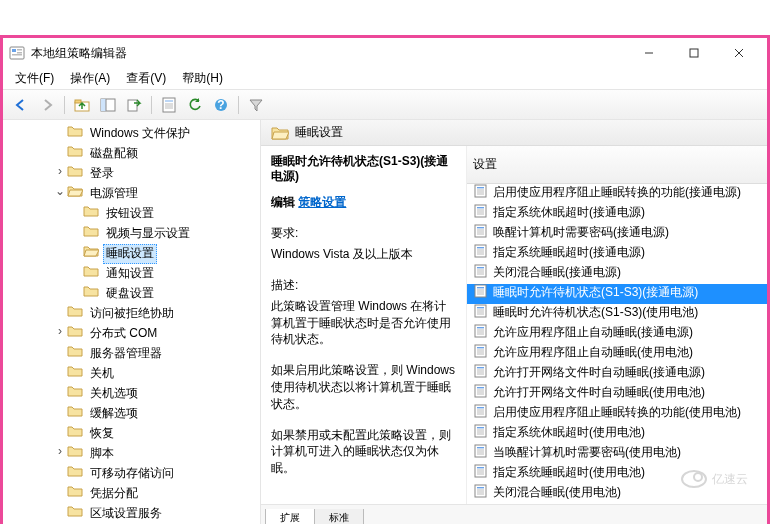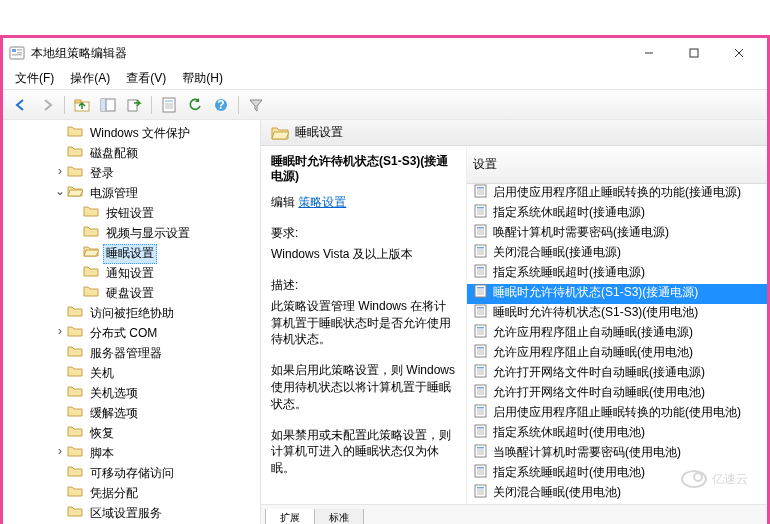--- a/index.html
+++ b/index.html
@@ -20,21 +20,21 @@
 .tnode .tw { width: 14px; text-align: center; color: #555; }
 .tnode .tlabel { padding: 1px 3px; }
 .tnode.selected .tlabel { background: #cde8ff; border: 1px dotted #3399ff; padding: 0 2px; }
 .ficon { width: 16px; height: 14px; margin-right: 4px; display: inline-flex; }
 .right { flex: 1; display: flex; flex-direction: column; min-width: 0; }
 .rheader { height: 26px; background: linear-gradient(#f7f7f7,#ebebeb); border-bottom: 1px solid #ddd; display: flex; align-items: center; padding: 0 10px; gap: 6px; }
 .rheader .ricon { width: 18px; height: 16px; }
 .rbody { flex: 1; display: flex; min-height: 0; }
 .infocol { width: 206px; border-right: 1px solid #eee; padding: 8px 10px; overflow: hidden; }
 .infocol .itemtitle { font-weight: bold; margin-bottom: 10px; line-height: 1.25; }
-.infocol .editline { margin-bottom: 14px; }
+.infocol .editline { margin-bottom: 14px; font-weight: bold; }
 .infocol a { color: #0066cc; text-decoration: underline; }
 .infocol .sub { margin-top: 4px; line-height: 1.4; }
 .list { flex: 1; overflow: auto; position:relative; }
 .lhdr { position: sticky; top: 0; background: linear-gradient(#fdfdfd,#f0f0f0); border-bottom: 1px solid #ddd; height: 38px; display: flex; align-items: center; padding: 0 6px; z-index:2; }
 .lrow { display: flex; height: 20px; padding: 0 6px; white-space: nowrap; }
 .lrow.selected { background: #1e90ff; color: #fff; }
 .lrow .licon { width: 16px; height: 14px; margin-right: 4px; }
 .hscroll { height: 17px; background: #f0f0f0; border-top: 1px solid #ddd; display: flex; align-items: center; justify-content: space-between; padding: 0 2px; }
 .hscroll .arrow { width: 16px; height: 14px; background: #e0e0e0; border: 1px solid #c0c0c0; display: flex; align-items: center; justify-content: center; font-size: 9px; color:#555;}
 .tabs { height: 24px; display: flex; align-items: flex-end; padding-left: 4px; border-top: 1px solid #e5e5e5; background:#f7f7f7;}
@@ -406,31 +406,31 @@
                 <span>唤醒计算机时需要密码(接通电源)</span>
               </div>
               <div class="lrow">
                 <span class="licon"><svg width="16" height="14">
                     <rect x="2" y="1" width="11" height="12" fill="#fff" stroke="#888"></rect>
                     <rect x="4" y="3" width="7" height="1.4" fill="#6aa2e8"></rect>
                     <line x1="4" y1="6" x2="11" y2="6" stroke="#bbb"></line>
                     <line x1="4" y1="8" x2="11" y2="8" stroke="#bbb"></line>
                     <line x1="4" y1="10" x2="11" y2="10" stroke="#bbb"></line>
                   </svg></span>
+                <span>指定系统睡眠超时(接通电源)</span>
+              </div>
+              <div class="lrow">
+                <span class="licon"><svg width="16" height="14">
+                    <rect x="2" y="1" width="11" height="12" fill="#fff" stroke="#888"></rect>
+                    <rect x="4" y="3" width="7" height="1.4" fill="#6aa2e8"></rect>
+                    <line x1="4" y1="6" x2="11" y2="6" stroke="#bbb"></line>
+                    <line x1="4" y1="8" x2="11" y2="8" stroke="#bbb"></line>
+                    <line x1="4" y1="10" x2="11" y2="10" stroke="#bbb"></line>
+                  </svg></span>
                 <span>关闭混合睡眠(接通电源)</span>
-              </div>
-              <div class="lrow">
-                <span class="licon"><svg width="16" height="14">
-                    <rect x="2" y="1" width="11" height="12" fill="#fff" stroke="#888"></rect>
-                    <rect x="4" y="3" width="7" height="1.4" fill="#6aa2e8"></rect>
-                    <line x1="4" y1="6" x2="11" y2="6" stroke="#bbb"></line>
-                    <line x1="4" y1="8" x2="11" y2="8" stroke="#bbb"></line>
-                    <line x1="4" y1="10" x2="11" y2="10" stroke="#bbb"></line>
-                  </svg></span>
-                <span>指定系统睡眠超时(接通电源)</span>
               </div>
               <div class="lrow selected">
                 <span class="licon"><svg width="16" height="14">
                     <rect x="2" y="1" width="11" height="12" fill="#fff" stroke="#888"></rect>
                     <rect x="4" y="3" width="7" height="1.4" fill="#6aa2e8"></rect>
                     <line x1="4" y1="6" x2="11" y2="6" stroke="#bbb"></line>
                     <line x1="4" y1="8" x2="11" y2="8" stroke="#bbb"></line>
                     <line x1="4" y1="10" x2="11" y2="10" stroke="#bbb"></line>
                   </svg></span>
                 <span>睡眠时允许待机状态(S1-S3)(接通电源)</span>

